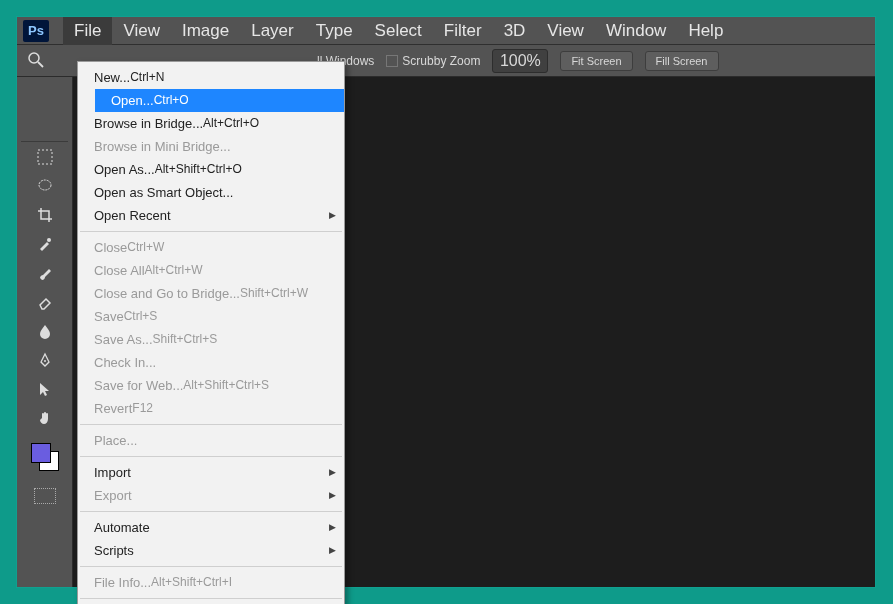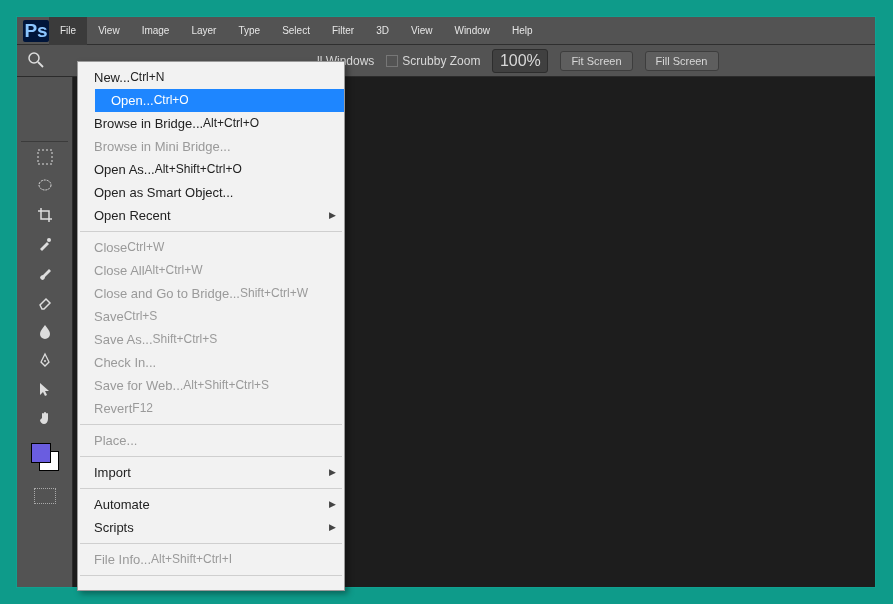--- a/index.html
+++ b/index.html
@@ -1,20 +1,20 @@
 <!DOCTYPE html>
 <html><head>
 <meta charset="utf-8">
 <style>
   * { margin: 0; padding: 0; box-sizing: border-box; font-family: "Segoe UI", Tahoma, sans-serif; }
   body { background: #0e9b8a; width: 893px; height: 604px; overflow: hidden; }
   .frame { position: absolute; left: 16px; top: 16px; width: 860px; height: 572px; background: #000; border: 1px solid #10a090; }
   .menubar { height: 28px; background: #535353; display: flex; align-items: center; padding-left: 6px; border-bottom: 1px solid #2f2f2f; }
-  .ps-logo { width: 26px; height: 22px; background: #00153a; color: #8cc6ff; font-weight: bold; font-size: 19px; display: flex; align-items: center; justify-content: center; border-radius: 2px; margin-right: 0; }
-  .menu-item { color: #e6e6e6; font-size: 10px; padding: 0 11px; line-height: 28px; cursor: default; }
+  .ps-logo { width: 26px; height: 22px; background: #00153a; color: #8cc6ff; font-weight: bold; font-size: 13px; display: flex; align-items: center; justify-content: center; border-radius: 2px; margin-right: 14px; }
+  .menu-item { color: #e6e6e6; font-size: 17px; padding: 0 11px; line-height: 28px; cursor: default; }
   .menu-item.active { background: #3b3b3b; }
   .menubar-gap { flex: 1; }
   .optbar { height: 32px; background: #535353; border-bottom: 1px solid #2b2b2b; display: flex; align-items: center; color: #d8d8d8; font-size: 12px; padding-left: 40px; gap: 12px; position: relative; }
   .optbar .zoom-tool { position: absolute; left: 6px; top: 2px; width: 26px; height: 26px; display:flex; align-items:center; justify-content:center;}
   .optbar-btn { background: #5e5e5e; border: 1px solid #3d3d3d; color: #d8d8d8; padding: 3px 10px; font-size: 11px; border-radius: 3px; }
   .optbar-input { background: #404040; border: 1px solid #2d2d2d; color: #d8d8d8; width: 56px; text-align: center; padding: 2px 0; font-size: 16px; border-radius: 3px;}
   .checkbox { width: 12px; height: 12px; border: 1px solid #777; display: inline-block; vertical-align: middle; margin-right: 4px; }
   .canvas-area { position: absolute; left: 56px; top: 60px; right: 0; bottom: 0; background: #1d1d1d; }
   .toolbox { position: absolute; left: 0; top: 60px; width: 56px; bottom: 0; background: #535353; border-right: 1px solid #2b2b2b; display: flex; flex-direction: column; align-items: center; padding-top: 70px; gap: 9px;}
   .toolbox::before { content:""; position:absolute; top:64px; left:4px; right:4px; height:1px; background:#3b3b3b;}
@@ -191,20 +191,23 @@
         <span class="dd-shortcut">F12</span>
       </div>
       <div class="dd-sep"></div>
       <div class="dd-row disabled">
         <span>Place...</span>
       </div>
       <div class="dd-sep"></div>
       <div class="dd-row dd-sub">
         <span>Import</span>
       </div>
+      <div class="dd-row disabled dd-sub">
+        <span>Export</span>
+      </div>
       <div class="dd-sep"></div>
       <div class="dd-row dd-sub">
         <span>Automate</span>
       </div>
       <div class="dd-row dd-sub">
         <span>Scripts</span>
       </div>
       <div class="dd-sep"></div>
       <div class="dd-row disabled">
         <span>File Info...</span>

